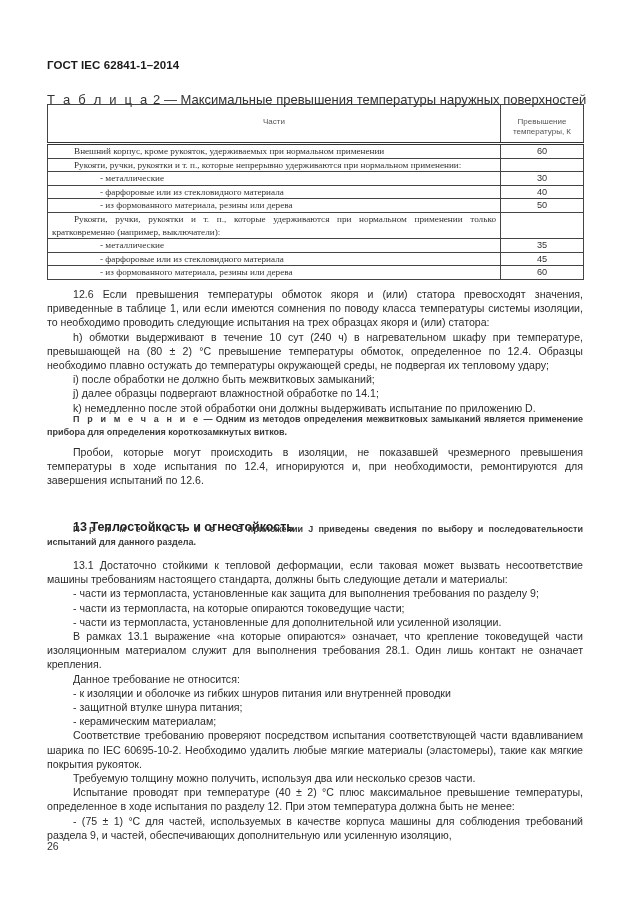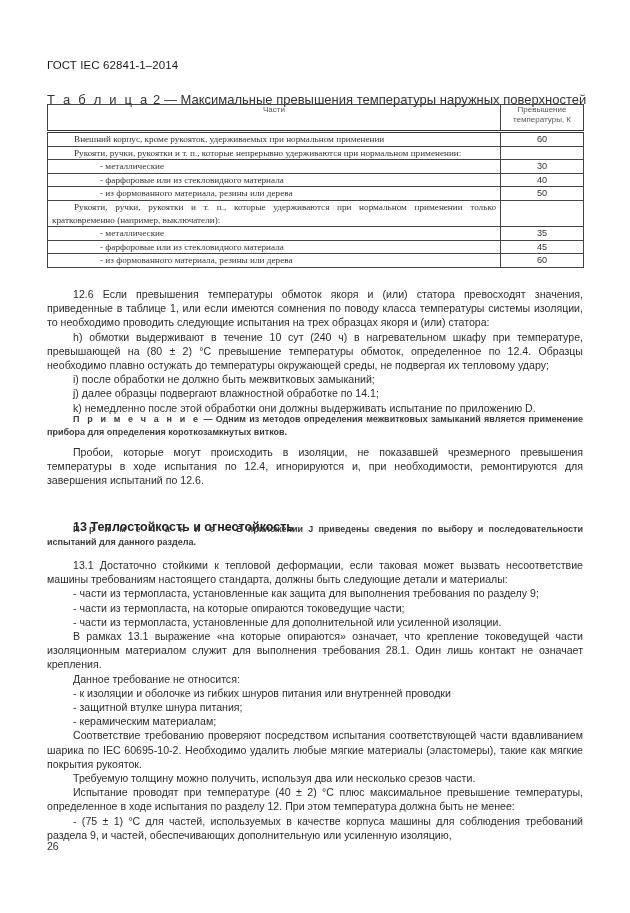--- a/index.html
+++ b/index.html
@@ -18,21 +18,21 @@
     .page {
       position: absolute;
       left: 47px;
       top: 0;
       width: 536px;
     }
     .doc-header {
       position: absolute;
       top: 59px;
       left: 0;
-      font-weight: normal;
+      font-weight: bold;
       font-size: 11.5px;
       color: #1a1a1a;
       letter-spacing: 0.1px;
     }
     .table-caption {
       position: absolute;
       top: 92px;
       left: 0;
       font-size: 13px;
       color: #333;
@@ -57,21 +57,21 @@
       line-height: 12.6px;
       font-weight: normal;
       vertical-align: top;
     }
     table.temp-table th {
       font-size: 8px;
       color: #555;
       text-align: center;
       height: 25px;
       vertical-align: top;
-      padding-top: 0;
+      padding-top: 12px;
       line-height: 10px;
     }
     table.temp-table thead tr {
       border-bottom: 3px double #333;
     }
     table.temp-table col.c1 { width: 453px; }
     table.temp-table col.c2 { width: 83px; }
     td.part {
       text-align: justify;
       font-family: Liberation Serif, serif;

